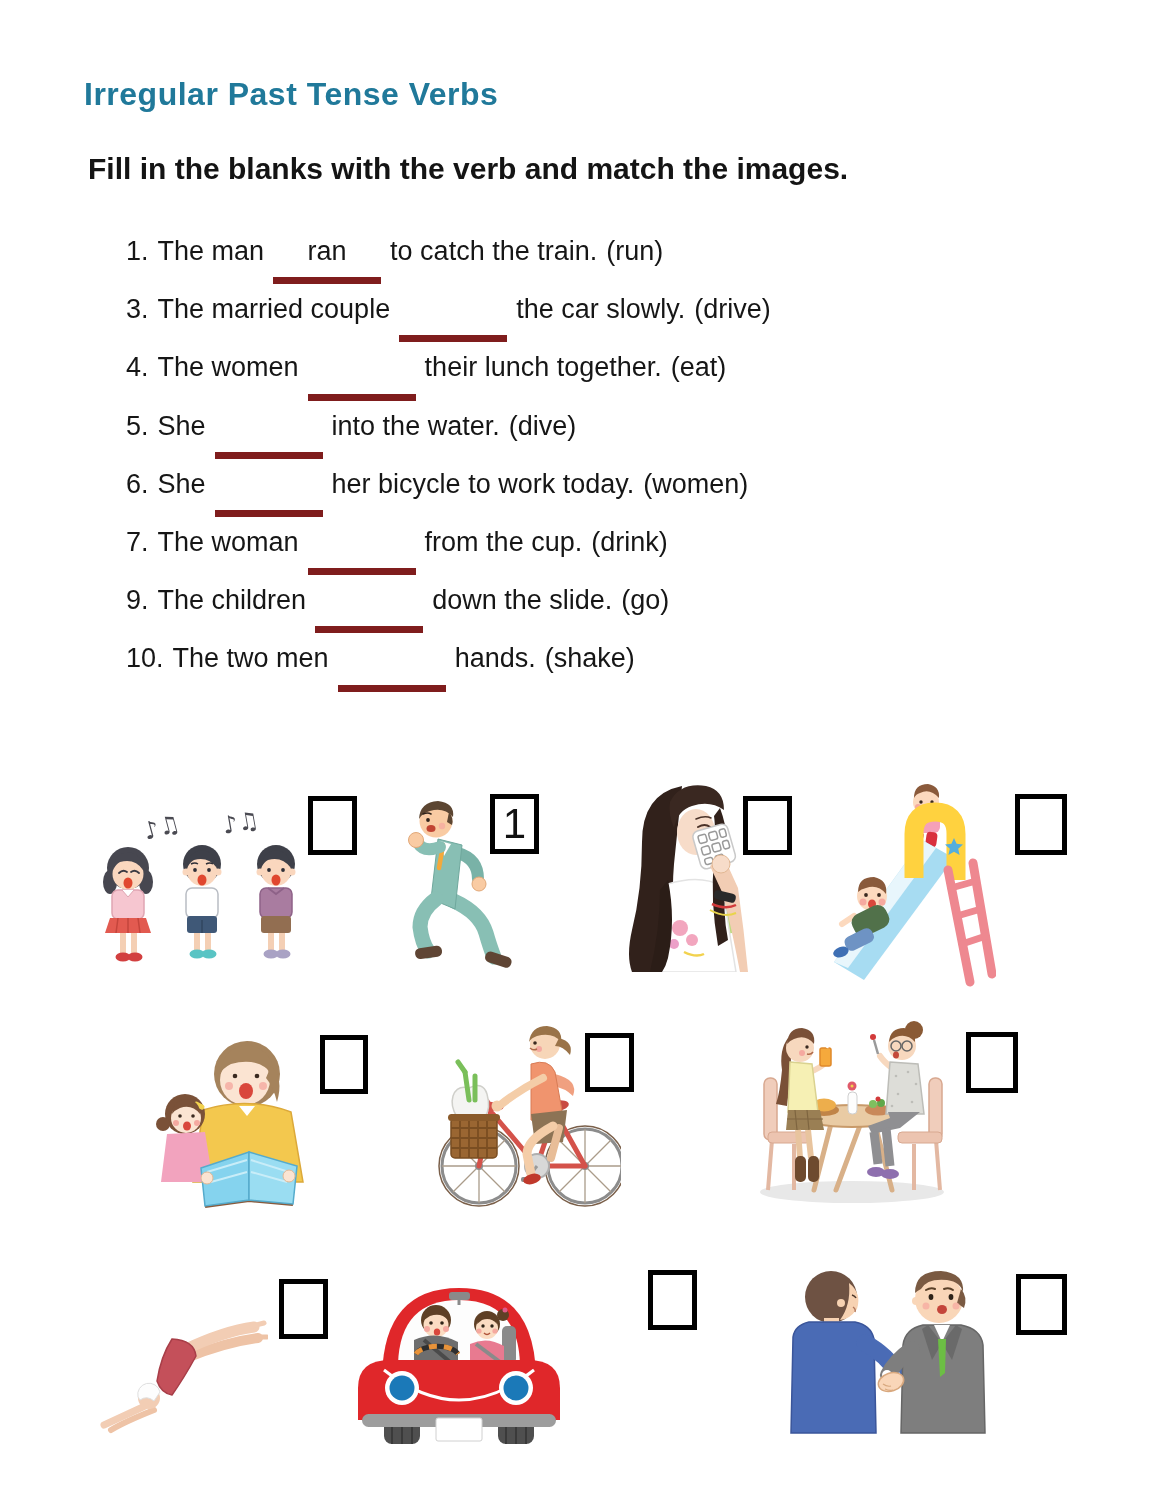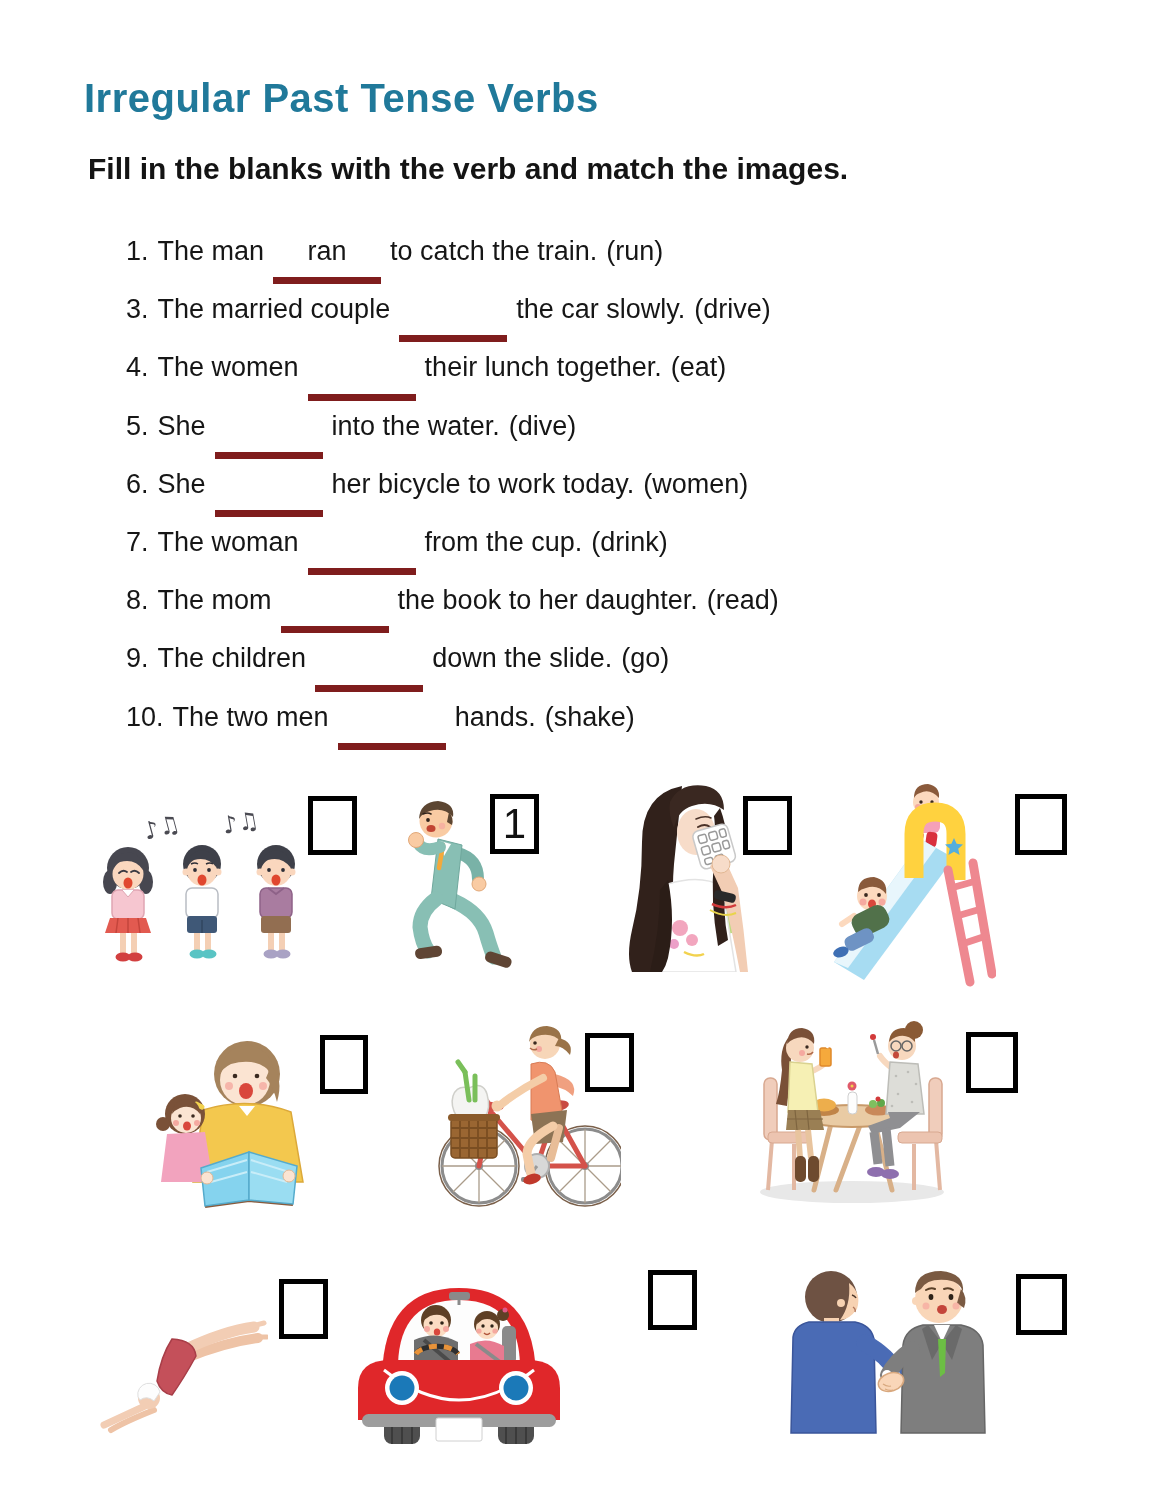--- a/index.html
+++ b/index.html
@@ -2,21 +2,21 @@
 <html><head>
 <meta charset="utf-8">
 <style>
   html,body { margin:0; padding:0; background:#fff; }
   .page {
     position:relative; width:1163px; height:1505px; background:#ffffff;
     font-family:"Liberation Sans", sans-serif; color:#161616; overflow:hidden;
   }
   .title {
     position:absolute; left:84px; top:76px; margin:0;
-    font-size:40px; font-weight:700; color:#20799A; letter-spacing:0.5px;
+    font-size:32px; font-weight:700; color:#20799A; letter-spacing:0.5px;
   }
   .instructions {
     position:absolute; left:84px; top:148px; margin:4px;
     font-size:30px; font-weight:700; color:#141414;
   }
   .questions { position:absolute; left:126px; top:226px; }
   .q { line-height:51.2px; font-size:27px; white-space:nowrap; }
   .qnum { margin-right:9px; }
   .blank {
     display:inline-block; min-width:96px; text-align:center;
@@ -41,21 +41,20 @@
   <h1 class="title">Irregular Past Tense Verbs</h1>
   <p class="instructions">Fill in the blanks with the verb and match the images.</p>
 
   <div class="questions">
     <div class="q"><span class="qnum">1.</span><span>The man</span><span class="blank"><span class="answer">ran</span></span><span>to catch the train.</span><span class="hint">(run)</span></div>
     <div class="q"><span class="qnum">3.</span><span>The married couple</span><span class="blank"><span class="answer"></span></span><span>the car slowly.</span><span class="hint">(drive)</span></div>
     <div class="q"><span class="qnum">4.</span><span>The women</span><span class="blank"><span class="answer"></span></span><span>their lunch together.</span><span class="hint">(eat)</span></div>
     <div class="q"><span class="qnum">5.</span><span>She</span><span class="blank"><span class="answer"></span></span><span>into the water.</span><span class="hint">(dive)</span></div>
     <div class="q"><span class="qnum">6.</span><span>She</span><span class="blank"><span class="answer"></span></span><span>her bicycle to work today.</span><span class="hint">(women)</span></div>
     <div class="q"><span class="qnum">7.</span><span>The woman</span><span class="blank"><span class="answer"></span></span><span>from the cup.</span><span class="hint">(drink)</span></div>
-    <div class="q"><span class="qnum">8.</span><span>The mom</span><span class="blank"><span class="answer"></span></span><span>the book to her daughter.</span><span class="hint">(read)</span></div>
     <div class="q"><span class="qnum">9.</span><span>The children</span><span class="blank"><span class="answer"></span></span><span>down the slide.</span><span class="hint">(go)</span></div>
     <div class="q"><span class="qnum">10.</span><span>The two men</span><span class="blank"><span class="answer"></span></span><span>hands.</span><span class="hint">(shake)</span></div>
   </div>
 
   <div class="illus" style="left:90px;top:798px;width:224px;height:188px">
     <svg viewBox="0 0 224 188">
       <text class="note" x="56" y="42" font-size="24" fill="#4A4A52" transform="rotate(-15 56 42)">♪♫</text>
       <text class="note" x="134" y="36" font-size="24" fill="#4A4A52" transform="rotate(-10 134 36)">♪♫</text>
       <g>
         <circle cx="38" cy="70" r="21" fill="#474750"></circle>

